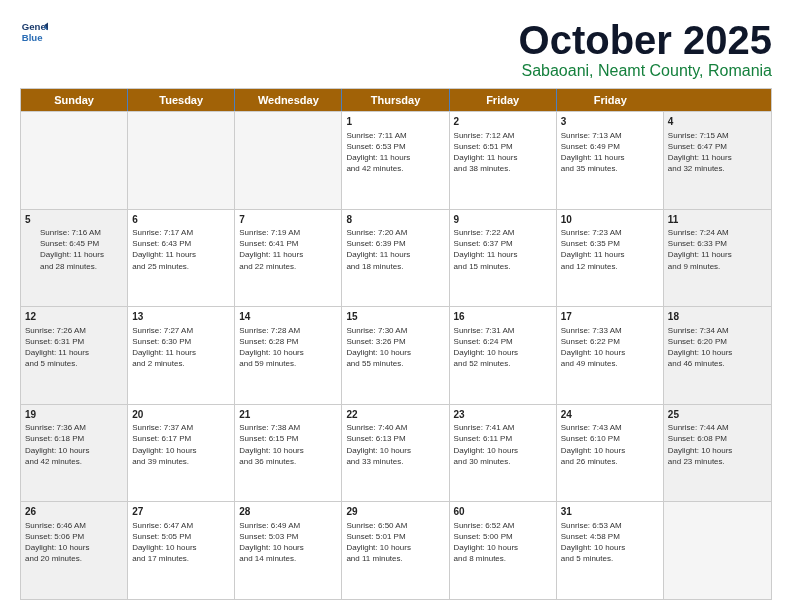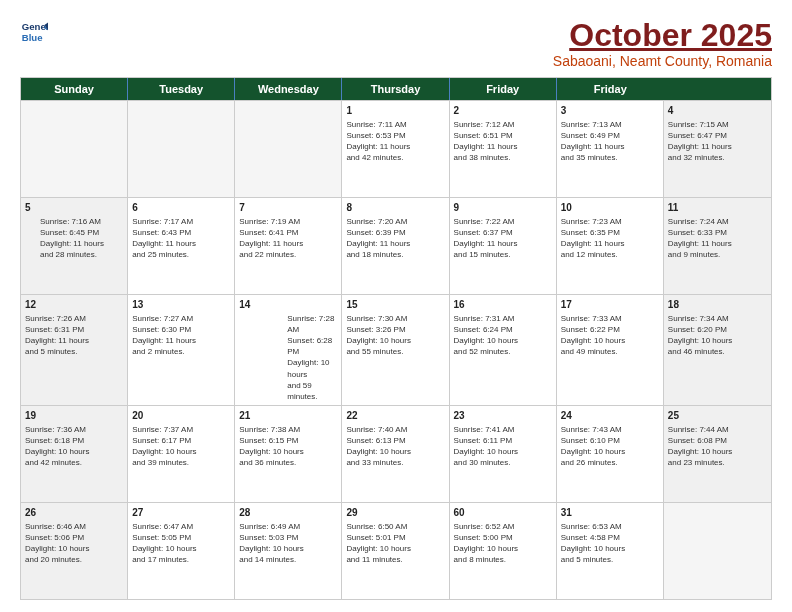--- a/index.html
+++ b/index.html
@@ -29,40 +29,39 @@
       gap: 4px;
     }
     .logo-icon {
       width: 28px;
       height: 28px;
     }
     .title-block {
       text-align: right;
     }
     .calendar-title {
-      font-size: 32px;
+      font-size: 40px;
       font-weight: bold;
-      color: #7f1d1d;
+      color: #0f172a;
       line-height: 1.1;
-      text-decoration: underline;
     }
     .calendar-subtitle {
-      font-size: 14px;
-      color: #c2410c;
+      font-size: 16px;
+      color: #15803d;
     }
     .calendar {
       flex: 1;
       display: flex;
       flex-direction: column;
       border: 1px solid #ccc;
     }
     .cal-header-row {
       display: grid;
       grid-template-columns: repeat(7, 1fr);
-      background: #14532d;
+      background: #a16207;
     }
     .cal-header-cell {
       color: #fff;
       font-size: 11px;
       font-weight: bold;
       padding: 5px 4px;
       text-align: center;
       border-right: 1px solid #4a7fc0;
     }
     .cal-header-cell:last-child { border-right: none; }
@@ -224,21 +223,21 @@
           </div>
           <div class="cal-cell">
             <span class="day-num">13</span>
             <div class="cell-text" style="white-space: pre-line;">Sunrise: 7:27 AM
 Sunset: 6:30 PM
 Daylight: 11 hours
 and 2 minutes.</div>
           </div>
           <div class="cal-cell">
             <span class="day-num">14</span>
-            <div class="cell-text" style="white-space: pre-line; margin-left: 48px;">Sunrise: 7:28 AM
+            <div class="cell-text" style="white-space: pre-line;">Sunrise: 7:28 AM
 Sunset: 6:28 PM
 Daylight: 10 hours
 and 59 minutes.</div>
           </div>
           <div class="cal-cell">
             <span class="day-num">15</span>
             <div class="cell-text" style="white-space: pre-line;">Sunrise: 7:30 AM
 Sunset: 3:26 PM
 Daylight: 10 hours
 and 55 minutes.</div>

